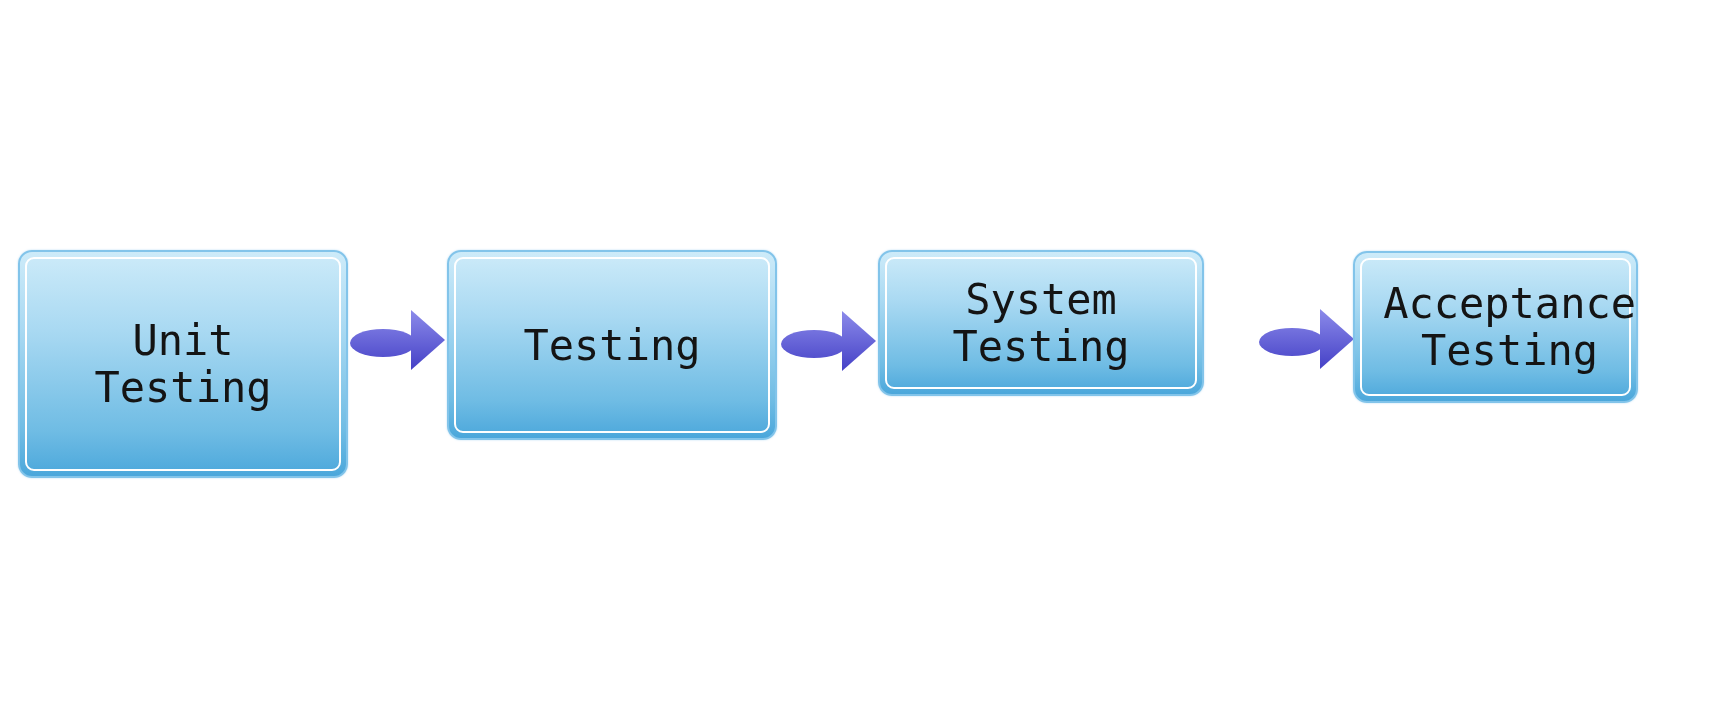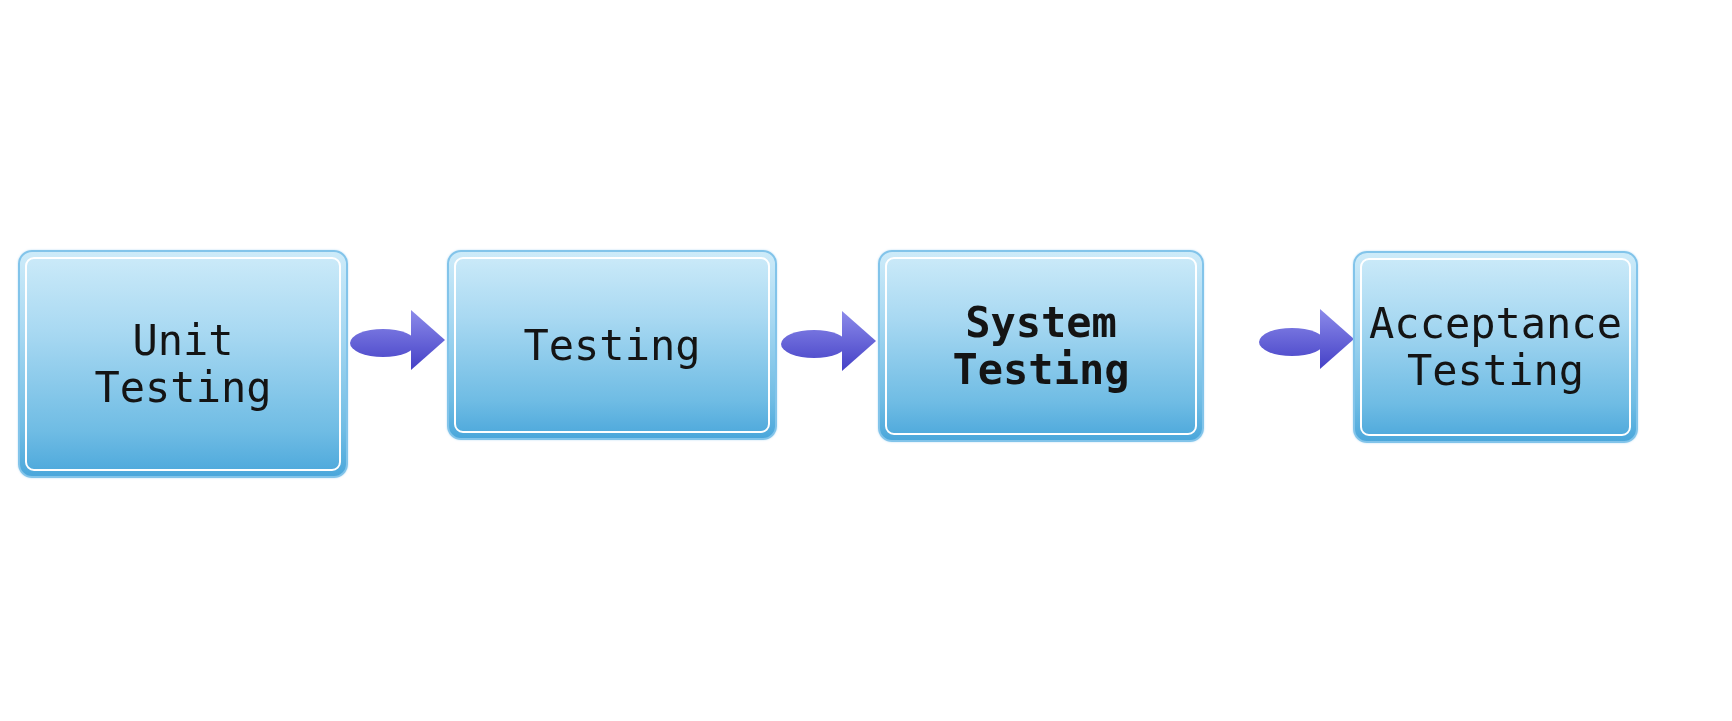--- a/index.html
+++ b/index.html
@@ -38,22 +38,22 @@
     text-align: center;
     color: #141414;
     font-size: 42px;
     line-height: 47px;
     white-space: nowrap;
   }
   .stage-label span { display: block; }
 
   .box-1 { left: 18px;   top: 250px; width: 330px; height: 228px; }
   .box-2 { left: 447px;  top: 250px; width: 330px; height: 190px; }
-  .box-3 { left: 878px;  top: 250px; width: 326px; height: 192px; font-weight: bold; }
-  .box-4 { left: 1353px; top: 251px; width: 285px; height: 192px; }
+  .box-3 { left: 878px;  top: 250px; width: 326px; height: 146px; }
+  .box-4 { left: 1353px; top: 251px; width: 285px; height: 152px; justify-content: flex-end; }
 
   .flow-arrow { position: absolute; display: block; }
   .arrow-1 { left: 350px;  top: 308px; width: 95px; height: 64px; }
   .arrow-2 { left: 781px;  top: 309px; width: 95px; height: 64px; }
   .arrow-3 { left: 1258px; top: 307px; width: 97px; height: 64px; }
 </style>
 </head>
 <body>
 
 <div class="canvas">

